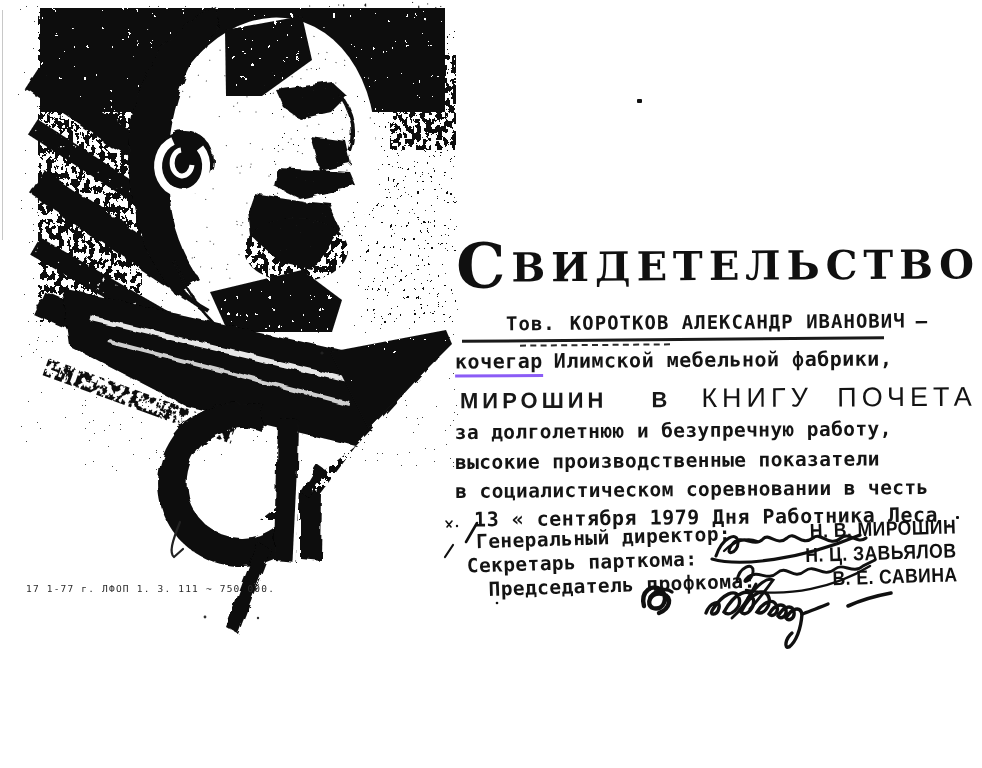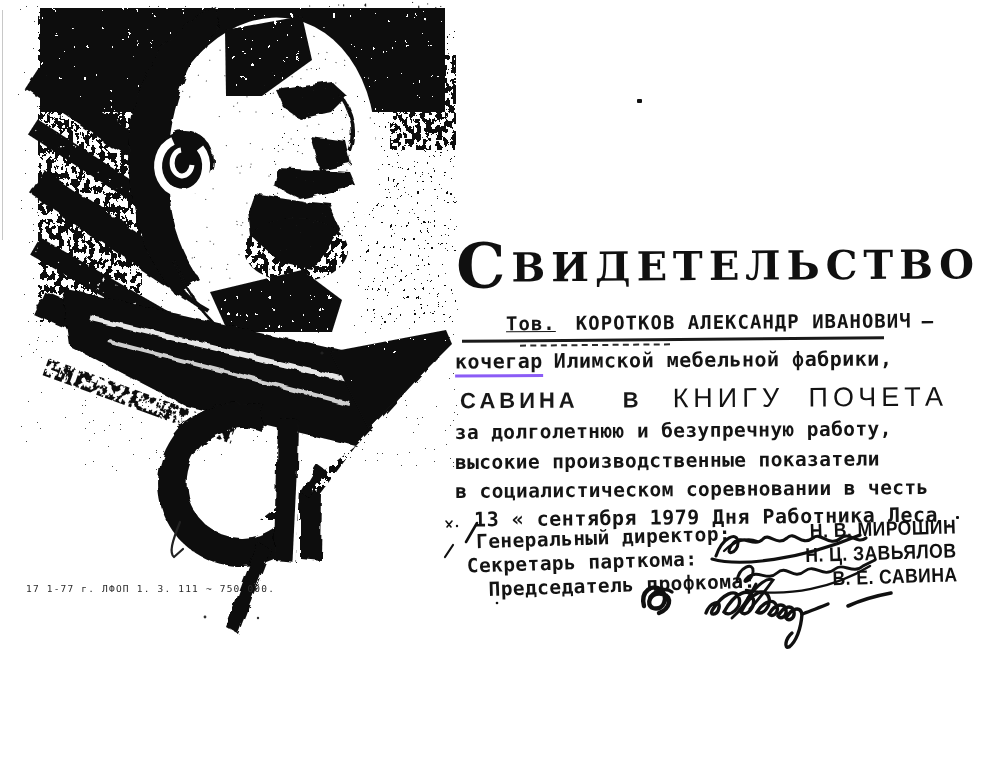--- a/index.html
+++ b/index.html
@@ -13,21 +13,21 @@
   .speck{position:absolute;background:#111;border-radius:1px;}
   
   .typed{position:absolute;white-space:nowrap;font-weight:bold;color:#141414;}
   #title{
     left:456px;top:234px;font-family:"DejaVu Serif",serif;font-weight:700;
     letter-spacing:6px;transform:rotate(-.4deg);color:#101010;
   }
   #title .cap{font-size:62px;line-height:1;}
   #title .rest{font-size:40px;line-height:1;vertical-align:6px;}
   #recipient-line{left:458px;top:311px;font-size:19px;letter-spacing:1px;transform:rotate(-.4deg);}
-  #recipient-line .pre{margin-left:48px;margin-right:20px;text-decoration:underline;}
+  #recipient-line .pre{margin-left:48px;margin-right:14px;}
   #recipient-line .dash{margin-left:10px;}
   #underline-1{position:absolute;left:462px;top:338px;width:422px;height:3px;background:#1a1a1a;transform:rotate(-.5deg);}
   #underline-1b{position:absolute;left:520px;top:344px;width:150px;border-top:2px dashed #2a2a2a;transform:rotate(-.5deg);}
   #position-line{left:455px;top:348px;font-size:20px;letter-spacing:.5px;transform:rotate(-.4deg);}
   #position-line .uw{border-bottom:3px solid #8b5cf6;padding-bottom:1px;margin-right:11px;}
   #honor-line{left:460px;top:383px;font-family:"Liberation Sans",sans-serif;color:#181818;transform:rotate(-.3deg);}
   #honor-line .w1{font-size:22px;font-weight:700;letter-spacing:4px;}
   #honor-line .w2{font-size:22px;font-weight:700;margin-left:44px;}
   #honor-line .w3{font-size:27px;font-weight:400;letter-spacing:5px;word-spacing:12px;margin-left:34px;color:#131313;}
   #body-lines{position:absolute;left:455px;top:416px;transform:rotate(-.5deg);}
@@ -171,21 +171,21 @@
     <span class="pre">Тов.</span><span>КОРОТКОВ АЛЕКСАНДР ИВАНОВИЧ</span><span class="dash">–</span>
   </div>
   <div id="underline-1"></div>
   <div id="underline-1b"></div>
 
   <div id="position-line" class="typed">
     <span class="uw">кочегар</span><span>Илимской мебельной фабрики,</span>
   </div>
 
   <div id="honor-line" class="typed">
-    <span class="w1">САВИНА</span><span class="w2">В</span><span class="w3">КНИГУ ПОЧЕТА</span>
+    <span class="w1">МИРОШИН</span><span class="w2">В</span><span class="w3">КНИГУ ПОЧЕТА</span>
   </div>
 
   <div id="body-lines">
     <div class="bodyline">за долголетнюю и безупречную работу,</div>
     <div class="bodyline">высокие производственные показатели</div>
     <div class="bodyline">в социалистическом соревновании в честь</div>
   </div>
 
   <div id="date-line" class="typed">13 « сентября 1979 Дня Работника Леса</div>
 

